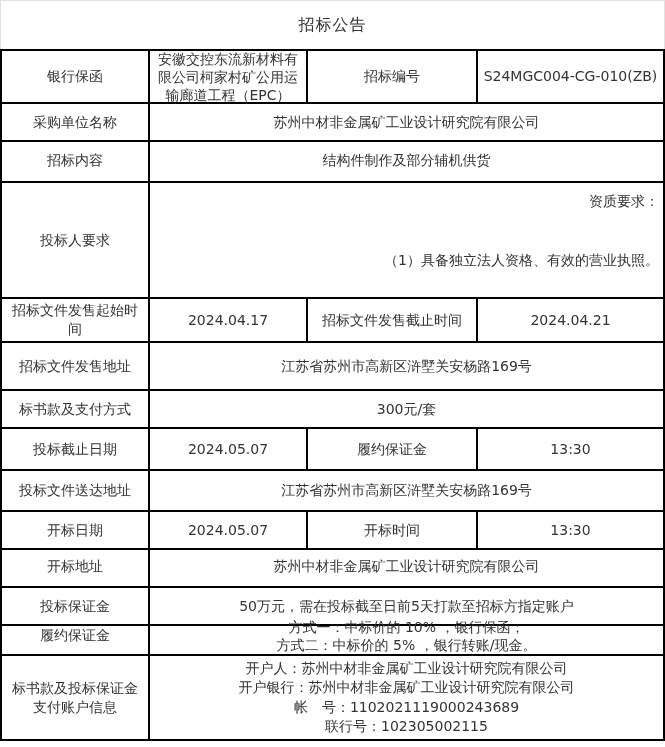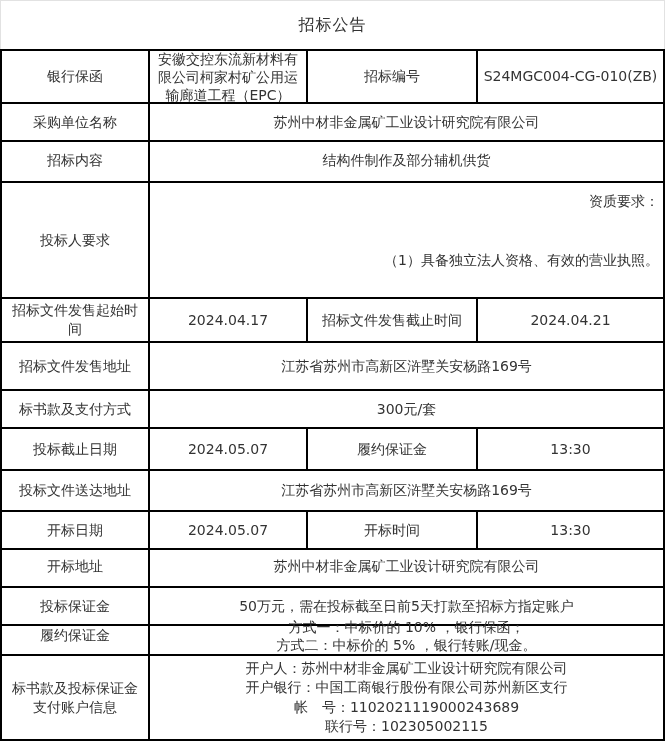--- a/index.html
+++ b/index.html
@@ -148,20 +148,20 @@
       <div class="c" style="line-height:18px;">
         <div class="line">方式一：中标价的 10% ，银行保函；</div>
         <div class="line">方式二：中标价的 5% ，银行转账/现金。</div>
       </div>
     </div>
 
     <div class="row full" style="height:85px">
       <div class="c">标书款及投标保证金支付账户信息</div>
       <div class="c" style="line-height:19.5px;text-align:center;">
         <div class="line">开户人：苏州中材非金属矿工业设计研究院有限公司</div>
-        <div class="line">开户银行：中国工商银行股份有限公司苏州新区支行</div>
+        <div class="line">开户银行：苏州中材非金属矿工业设计研究院有限公司</div>
         <div class="line">帐　号：1102021119000243689</div>
         <div class="line">联行号：102305002115</div>
       </div>
     </div>
 
   </div>
 </div>
 
 </body></html>

